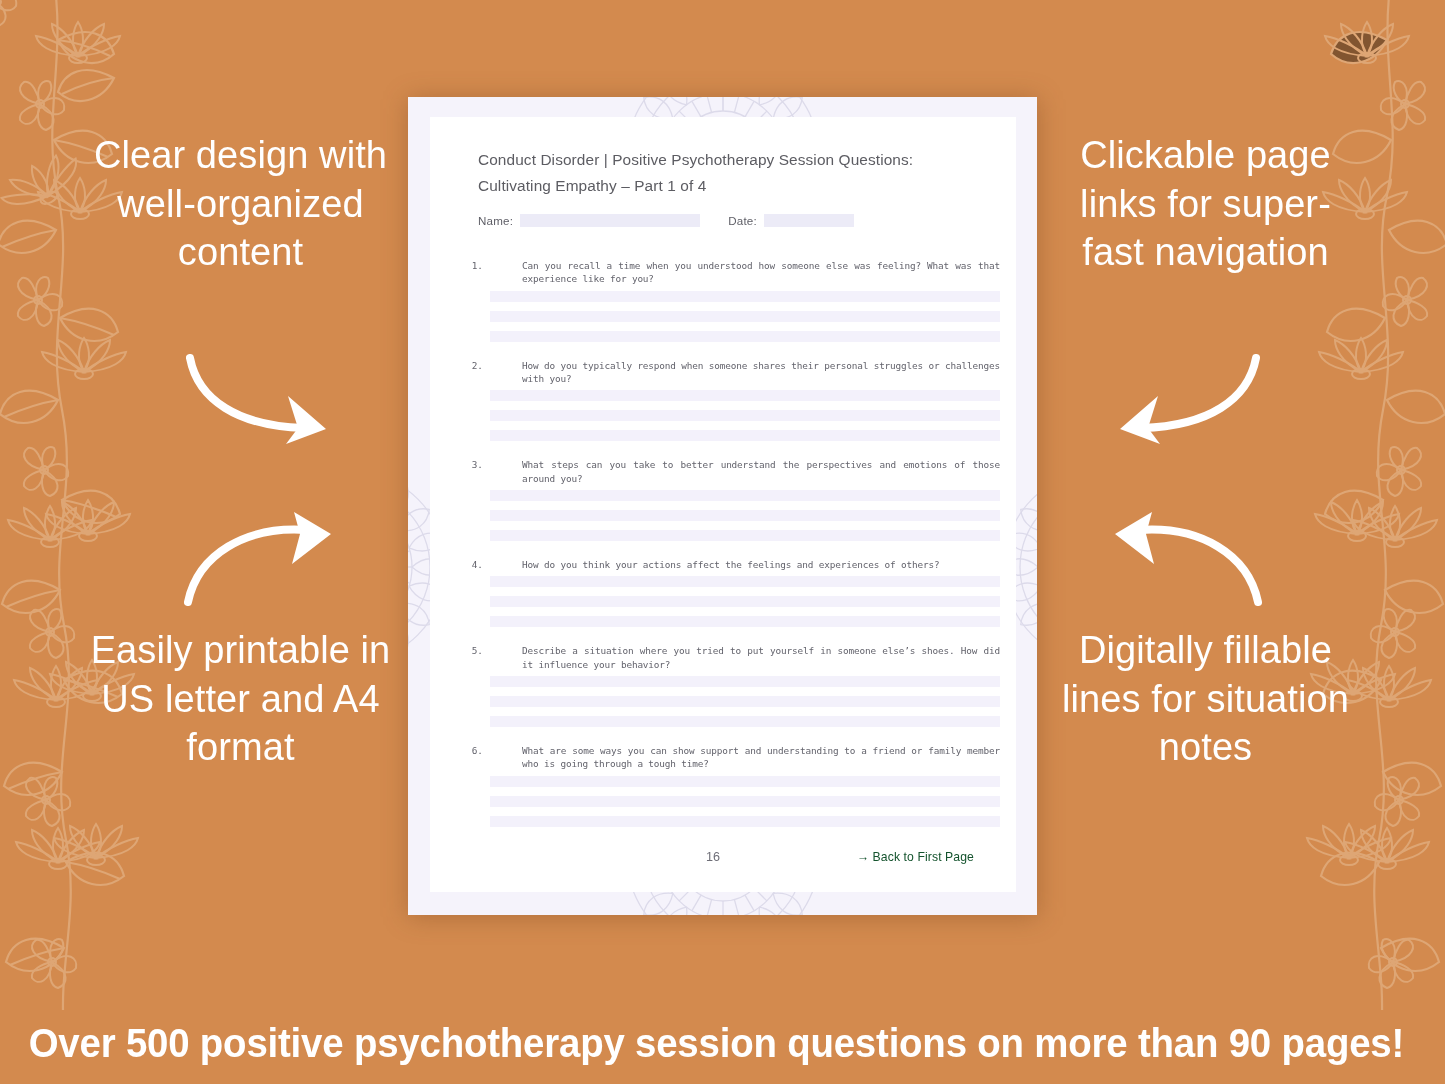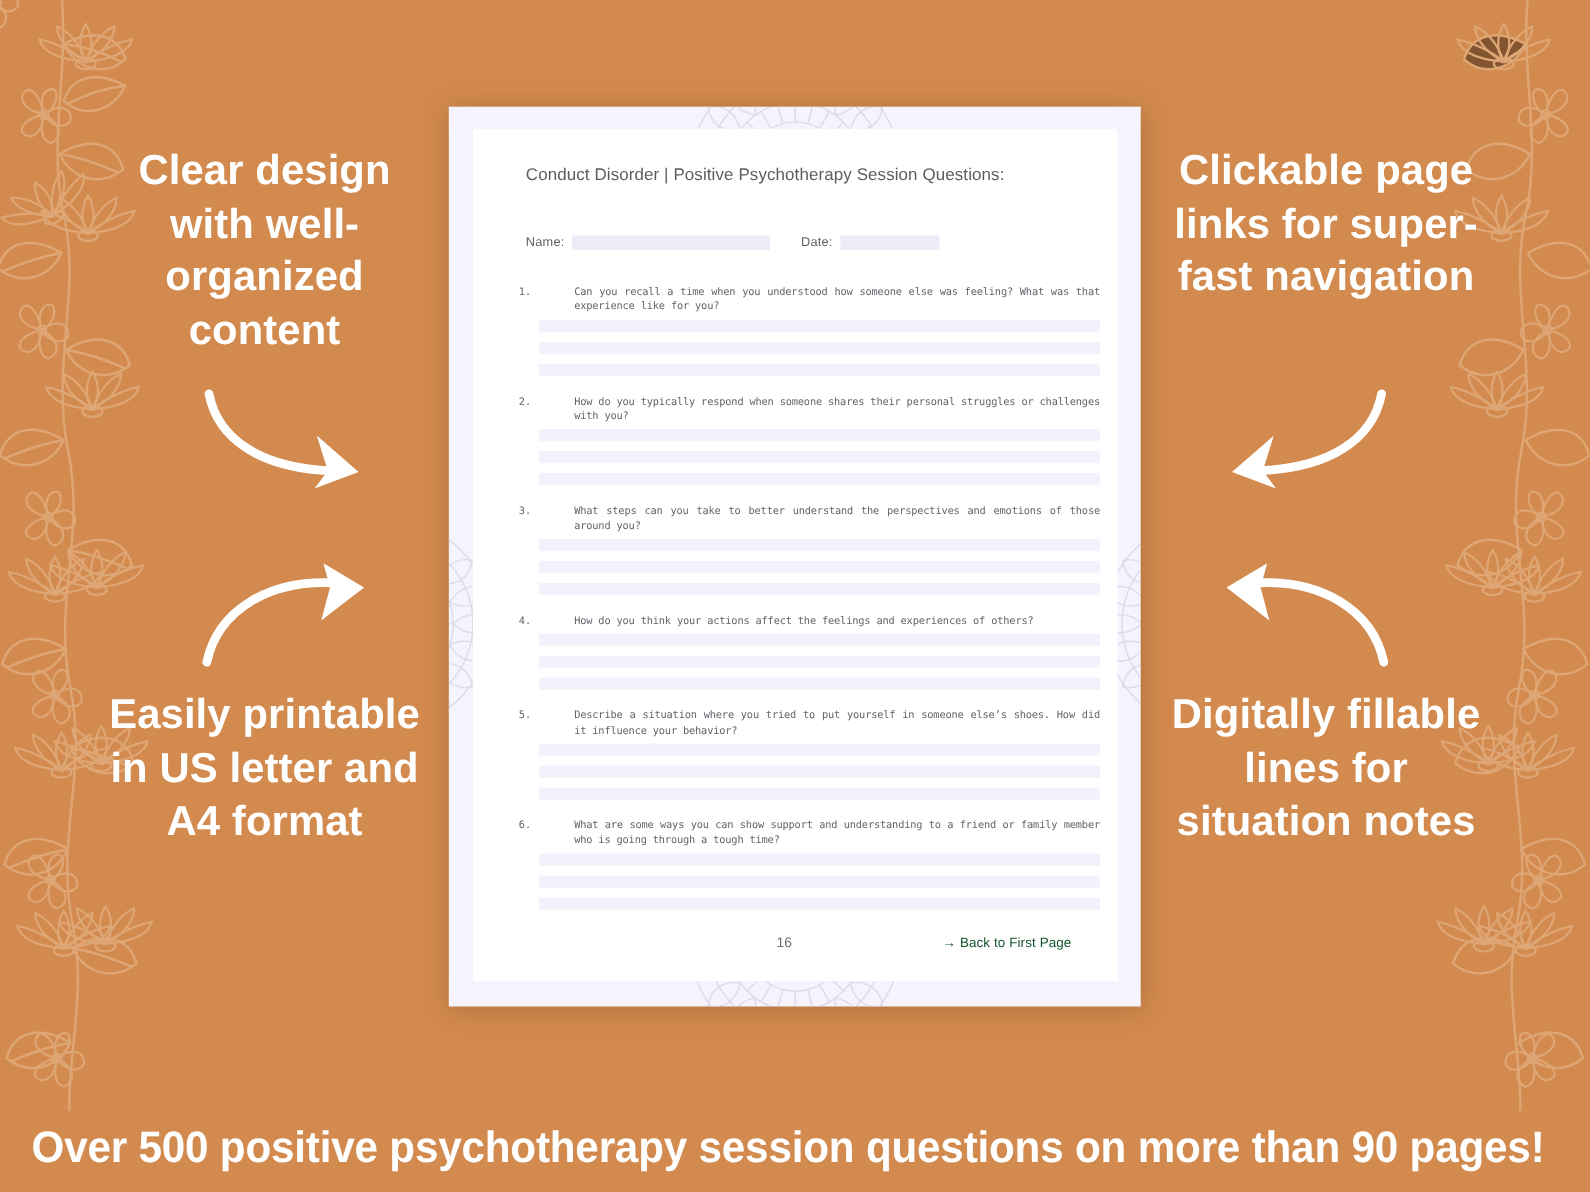--- a/index.html
+++ b/index.html
@@ -20,21 +20,21 @@
     opacity: .38;
     pointer-events: none;
   }
   .vine.left  { left: -8px; }
   .vine.right { right: -8px; transform: scaleX(-1); }
 
   
   .promo {
     position: absolute;
     color: #ffffff;
-    font-weight: 700;
+    font-weight: 400;
     font-size: 38px;
     line-height: 1.28;
     text-align: center;
     letter-spacing: .1px;
   }
   .promo.tl { left: 88px;  top: 131px; width: 305px; }
   .promo.bl { left: 88px;  top: 626px; width: 305px; }
   .promo.tr { left: 1053px;top: 131px; width: 305px; }
   .promo.br { left: 1053px;top: 626px; width: 305px; }
 
@@ -405,20 +405,21 @@
       <use href="#ray" transform="rotate(-105)"></use>
         <use href="#ray" transform="rotate(-120)"></use>
       <use href="#ray" transform="rotate(-135)"></use>
     </g>
   </svg>
 
   <div class="page">
 
     <div class="doc-title">
       <div>Conduct Disorder | Positive Psychotherapy Session Questions:</div>
+      <div>Cultivating Empathy – Part 1 of 4</div>
     </div>
 
     <div class="meta-row">
       <span class="meta-label">Name:</span>
       <span class="meta-blank name"></span>
       <span class="meta-label">Date:</span>
       <span class="meta-blank date"></span>
     </div>
 
     <div class="qlist">

